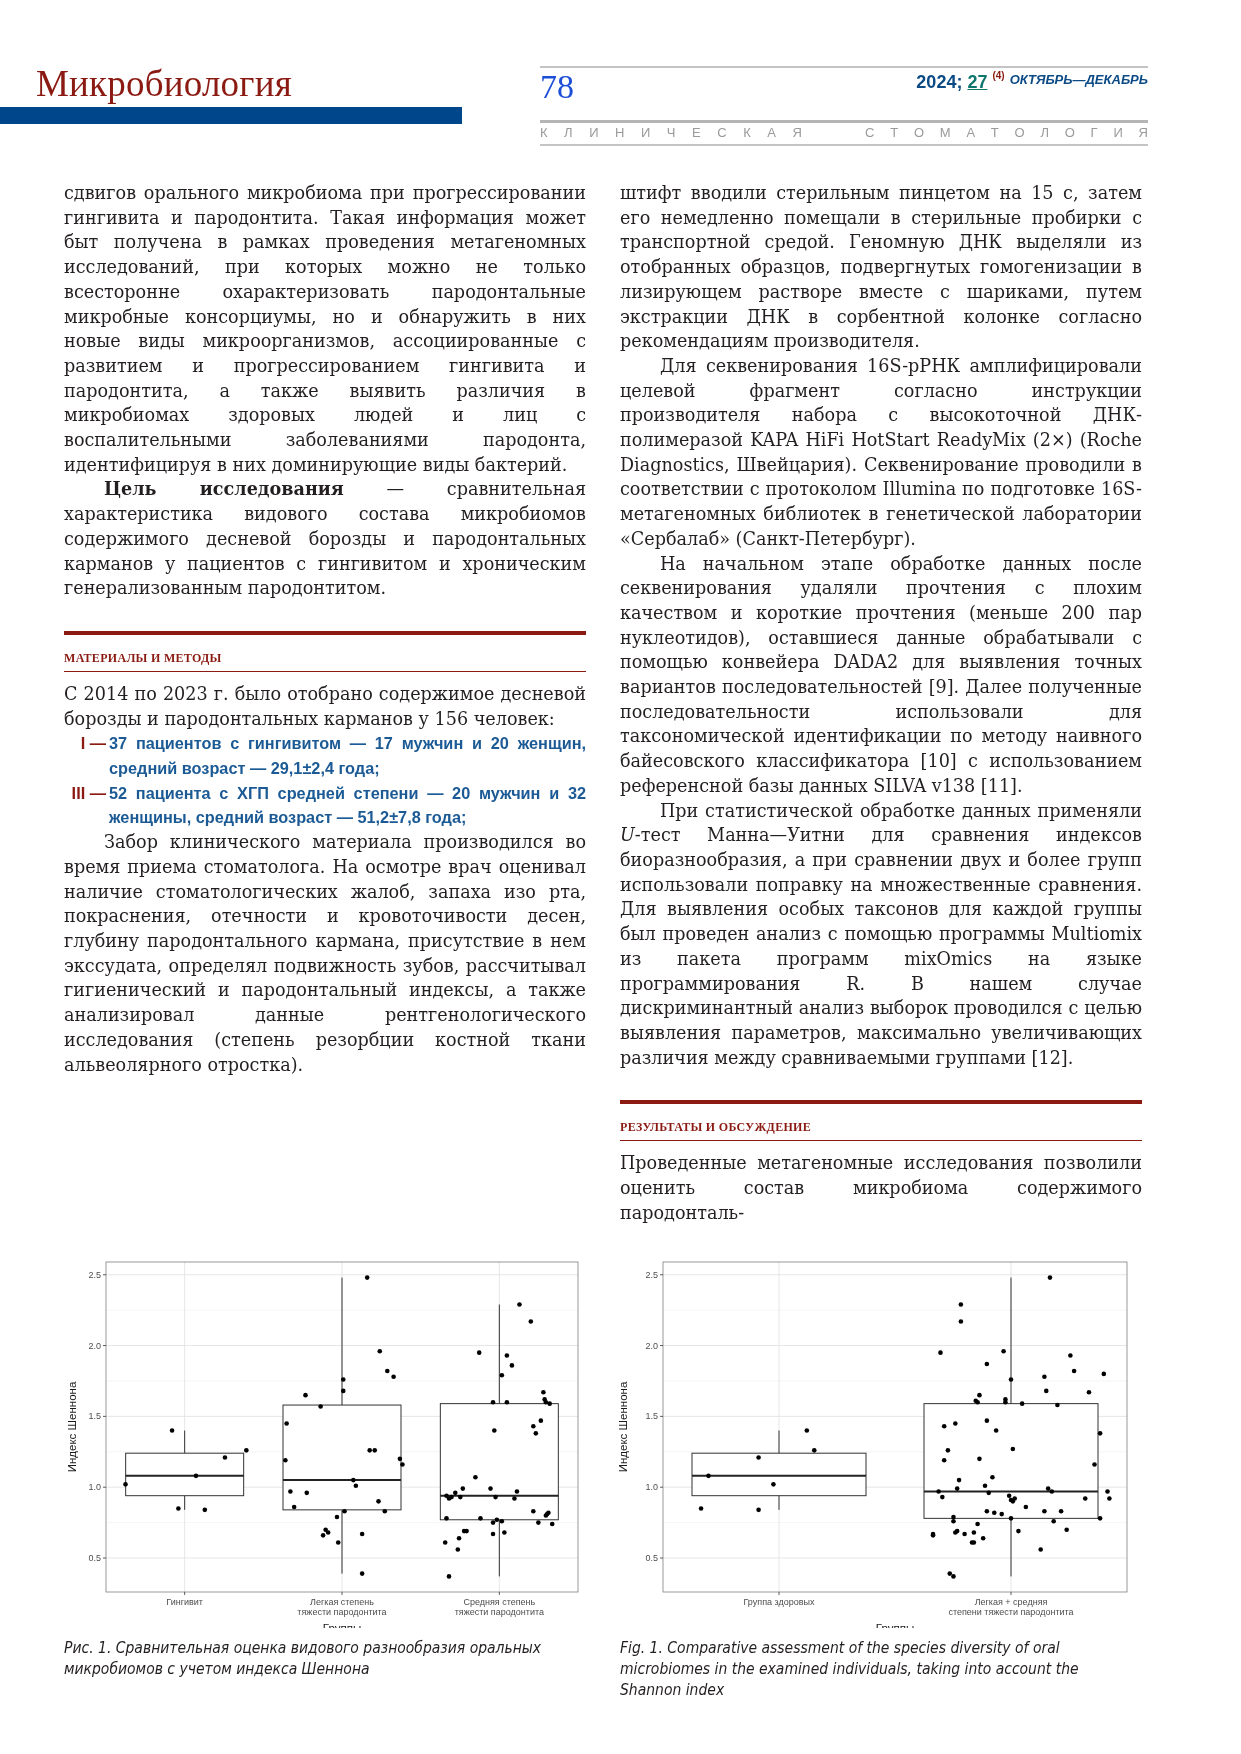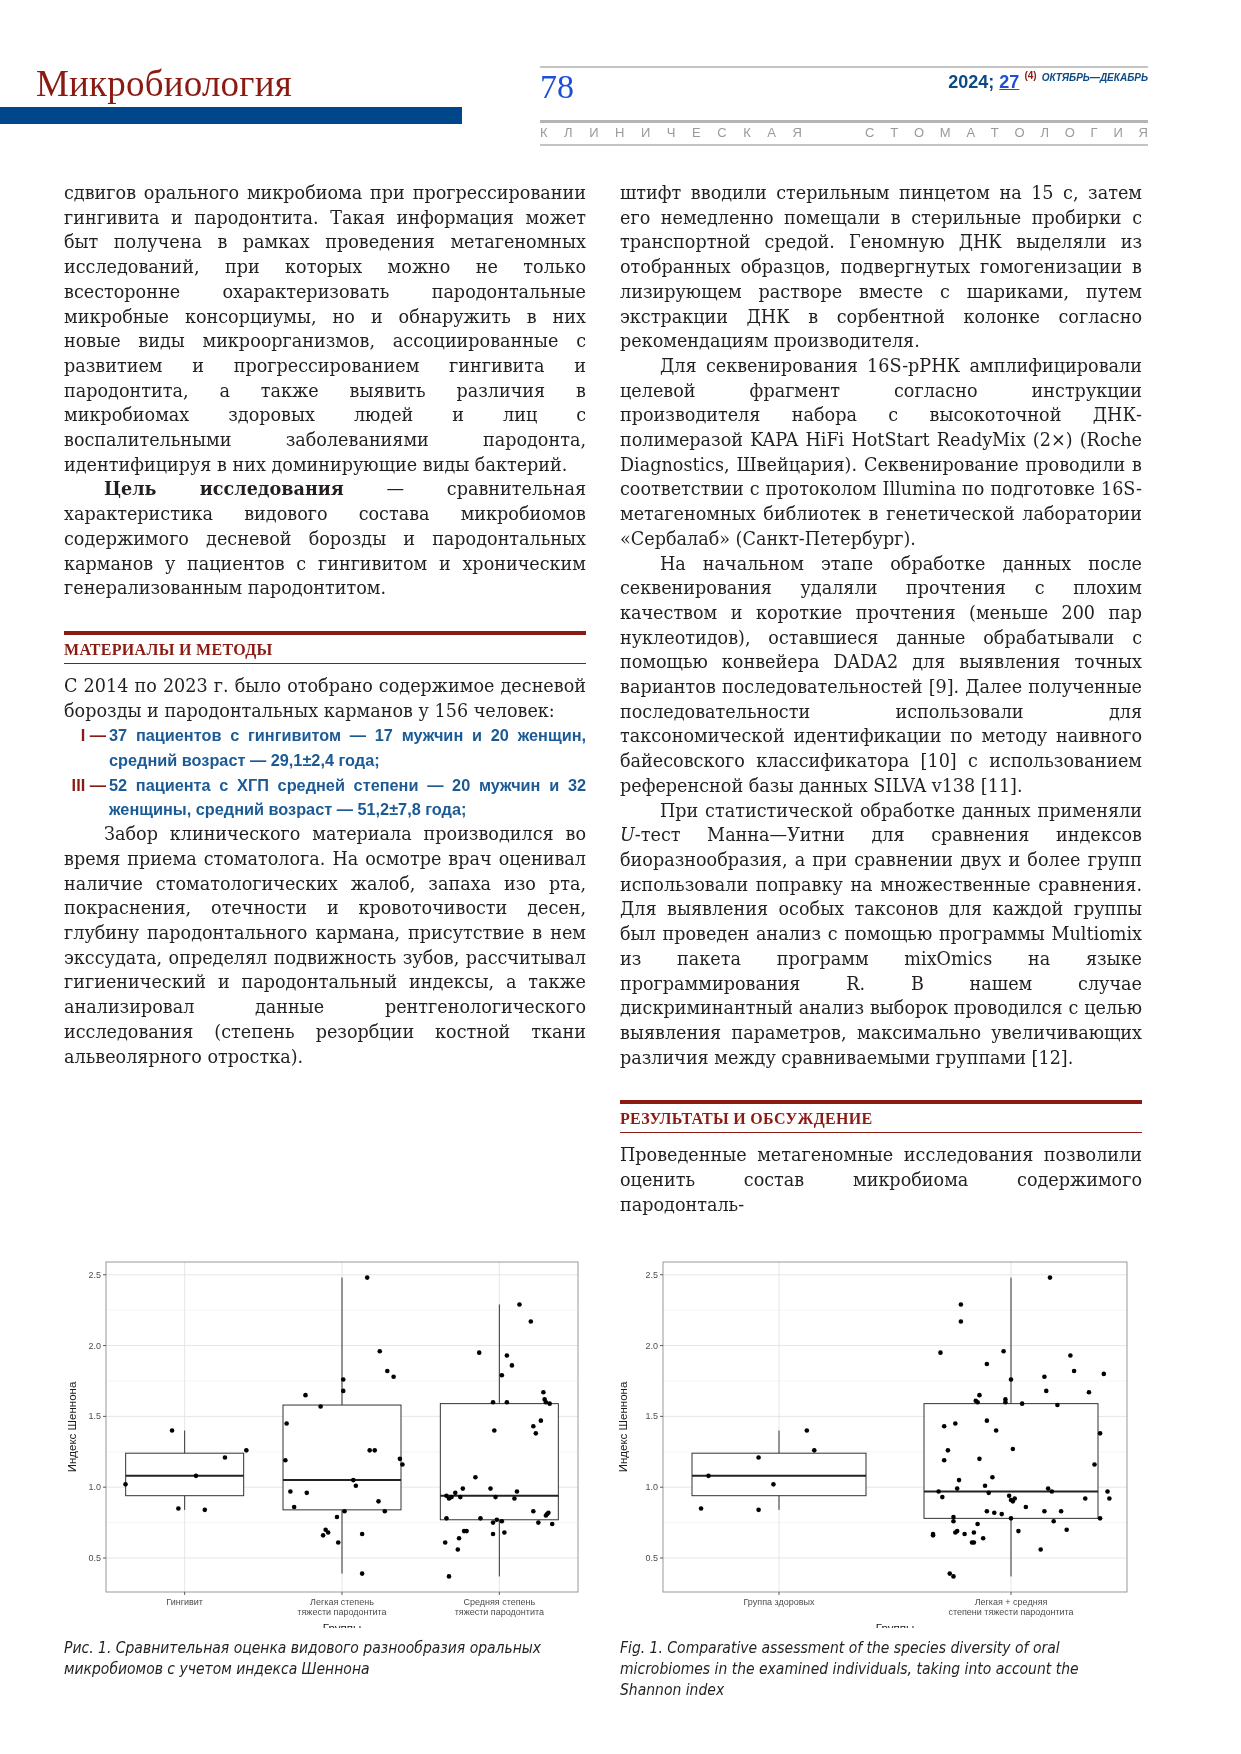--- a/index.html
+++ b/index.html
@@ -6,40 +6,40 @@
   html, body { width: 1241px; height: 1754px; background: #ffffff; overflow: hidden; }
   body { position: relative; font-family: "DejaVu Serif", "Liberation Serif", serif; color: #231f20; }
 
   
   .hdr-title { position: absolute; left: 36px; top: 62px; font-family: "Liberation Serif", serif; font-size: 37px; color: #8b1a12; letter-spacing: 0.2px; }
   .hdr-bar { position: absolute; left: 0; top: 107px; width: 462px; height: 17px; background: #00468b; }
   .hdr-rule-top { position: absolute; left: 540px; top: 66px; width: 608px; height: 2px; background: #c4c4c4; }
   .hdr-page { position: absolute; left: 540px; top: 68px; font-family: "Liberation Serif", serif; font-size: 34px; color: #1d4ed8; }
   .hdr-issue { position: absolute; right: 93px; top: 72px; font-family: "Liberation Sans", sans-serif; font-weight: bold; font-size: 18px; white-space: nowrap; }
   .hdr-issue .yr { color: #0b4a85; }
-  .hdr-issue .vol { color: #1d4ed8; text-decoration: underline; }
+  .hdr-issue .vol { color: #0f766e; text-decoration: underline; }
   .hdr-issue .num { color: #8b1a12; font-size: 10px; vertical-align: top; position: relative; top: -2px; }
-  .hdr-issue .mon { color: #0b4a85; font-size: 10px; font-style: italic; vertical-align: top; position: relative; top: 0px; }
+  .hdr-issue .mon { color: #0b4a85; font-size: 13px; font-style: italic; vertical-align: top; position: relative; top: 0px; }
   .hdr-rule-mid { position: absolute; left: 540px; top: 120px; width: 608px; height: 3px; background: #b5b5b5; }
   .hdr-journal { position: absolute; left: 540px; top: 125px; width: 608px; display: flex; justify-content: space-between; font-family: "Liberation Sans", sans-serif; font-size: 13px; color: #9a9a9a; }
   .hdr-journal .w1 { width: 262px; display: flex; justify-content: space-between; }
   .hdr-journal .w2 { width: 283px; display: flex; justify-content: space-between; }
   .hdr-rule-bot { position: absolute; left: 540px; top: 144px; width: 608px; height: 2px; background: #c4c4c4; }
 
   
   .col { position: absolute; top: 181px; width: 522px; font-size: 17.6px; line-height: 24.7px; text-align: justify; }
   .col-left { left: 64px; }
   .col-right { left: 620px; }
   .col p { margin: 0; }
   .indent { text-indent: 40px; }
   .bold { font-weight: bold; }
 
   .section { margin-top: 30px; margin-bottom: 10px; }
   .section .bar { height: 4px; background: #8b1a12; }
-  .section .title { font-family: "Liberation Serif", serif; font-weight: bold; color: #8b1a12; font-size: 16px; line-height: 26px; padding-top: 2px; letter-spacing: 0.3px; }
+  .section .title { font-family: "Liberation Serif", serif; font-weight: bold; color: #8b1a12; font-size: 12px; line-height: 26px; padding-top: 10px; letter-spacing: 0.3px; }
   .section .line { height: 1px; background: #8b1a12; }
 
   .groups { font-family: "Liberation Sans", sans-serif; font-weight: bold; font-size: 16.3px; line-height: 24.7px; color: #1b5a95; text-align: justify; }
   .grp { display: flex; }
   .grp .num { width: 45px; text-align: right; color: #8b1a12; padding-right: 3px; white-space: nowrap; flex-shrink: 0; }
   .grp .txt { flex: 1; }
 
   
   .fig { position: absolute; top: 1256px; }
   .fig-left { left: 64px; width: 516px; }

